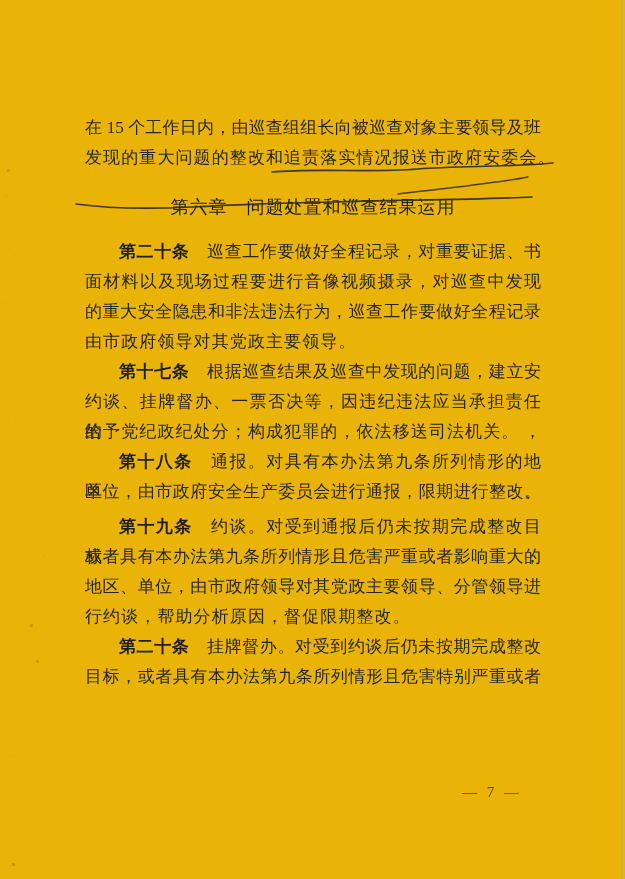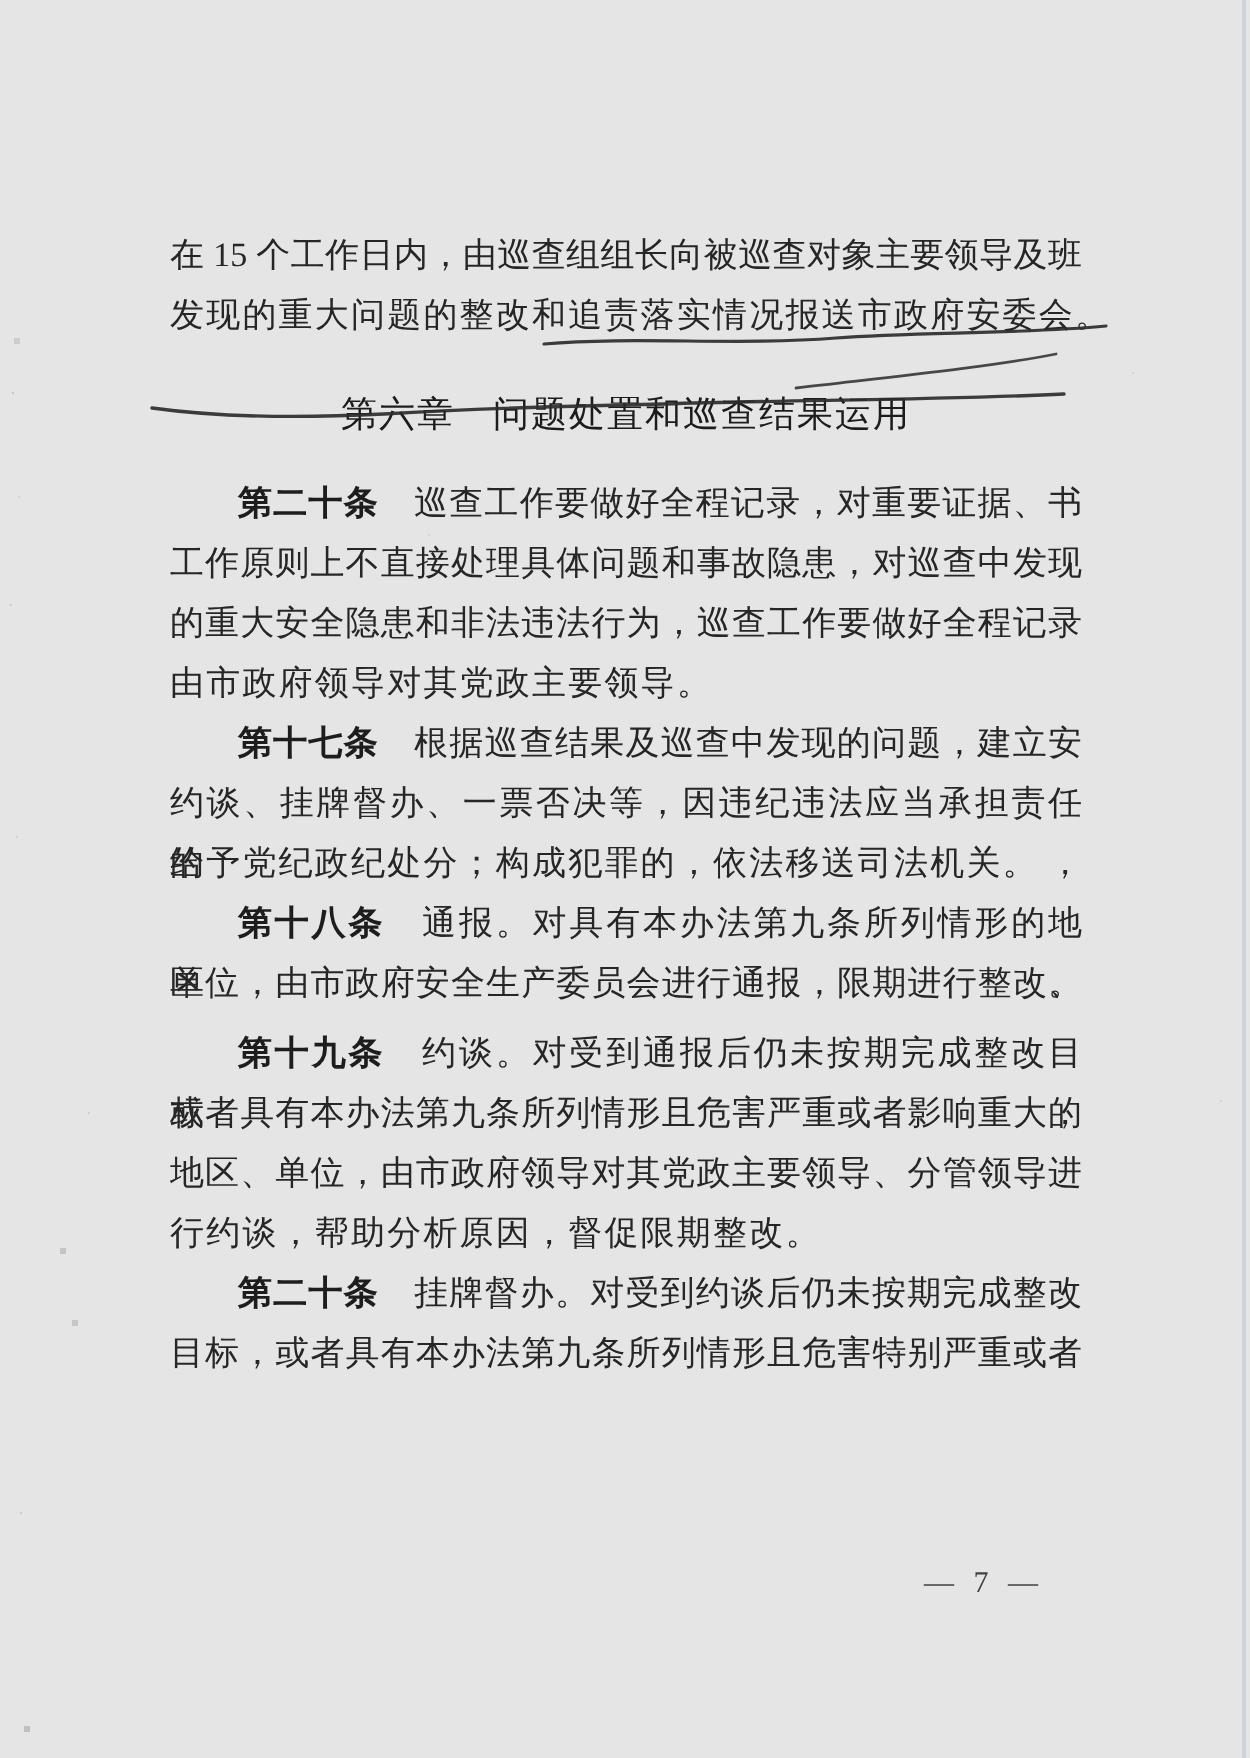--- a/index.html
+++ b/index.html
@@ -3,21 +3,21 @@
 <meta charset="utf-8">
 <style>
   html,body{margin:0;padding:0;}
   body{
     width:625px;height:879px;position:relative;overflow:hidden;
     background:#ffffff;
     font-family:"Liberation Serif","DejaVu Serif",serif;
     color:#262626;
   }
   .page{
-    position:absolute;inset:0;background:#e5e5e5;
+    position:absolute;inset:0;background:#eab308;
   }
   
   .edge-line{
     position:absolute;top:0;right:2px;width:2px;height:879px;
     background:rgba(150,168,185,0.30);
   }
   
   .specks{
     position:absolute;left:0;top:0;width:1px;height:1px;background:transparent;
     box-shadow:
@@ -78,21 +78,21 @@
   <div class="edge-line"></div>
 
   <div class="flow">
       <div class="block b-continuation-paragraph">
         <div class="line">在 15 个工作日内，由巡查组组长向被巡查对象主要领导及班</div>
         <div class="line last">发现的重大问题的整改和追责落实情况报送市政府安委会。</div>
       </div>
       <div class="heading b-chapter-heading">第六章　问题处置和巡查结果运用</div>
       <div class="block b-article-16">
         <div class="line indent"><b class="prefix">第二十条</b>　巡查工作要做好全程记录，对重要证据、书</div>
-        <div class="line">工作原则上不直接处理具体问题和事故隐患，对巡查中发现</div>
+        <div class="line">面材料以及现场过程要进行音像视频摄录，对巡查中发现</div>
         <div class="line">的重大安全隐患和非法违法行为，巡查工作要做好全程记录</div>
         <div class="line last">由市政府领导对其党政主要领导。</div>
       </div>
       <div class="block b-article-17">
         <div class="line indent"><b class="prefix">第十七条</b>　根据巡查结果及巡查中发现的问题，建立安</div>
         <div class="line">约谈、挂牌督办、一票否决等，因违纪违法应当承担责任的，</div>
         <div class="line last">给予党纪政纪处分；构成犯罪的，依法移送司法机关。</div>
       </div>
       <div class="block b-article-18">
         <div class="line indent"><b class="prefix">第十八条</b>　通报。对具有本办法第九条所列情形的地区、</div>

